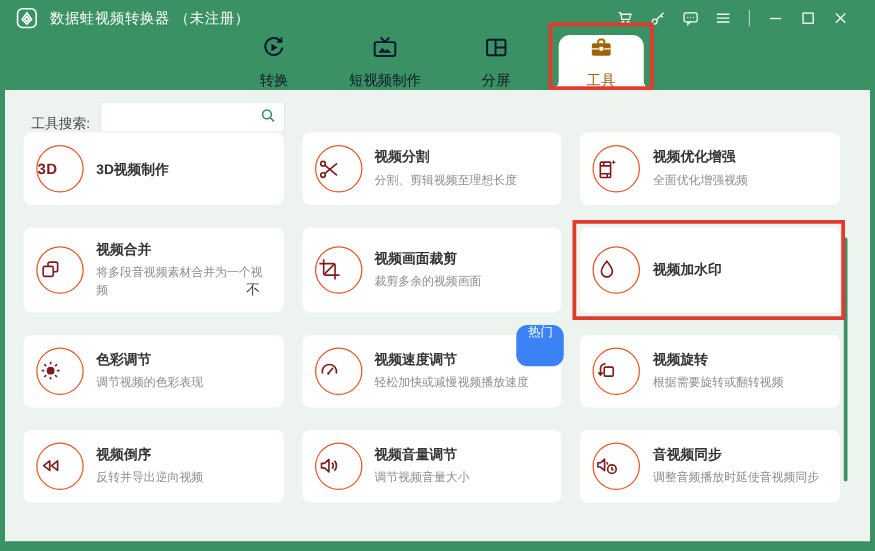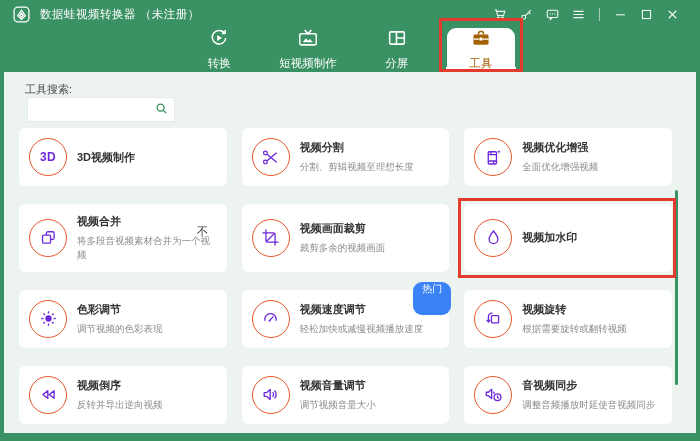--- a/index.html
+++ b/index.html
@@ -12,42 +12,42 @@
   
   .titlebar{display:flex;align-items:center;height:28px;padding:0 20px 0 12px;color:#fff;}
   .logo{width:19px;height:19px;display:block;}
   .app-title{font-size:11.5px;margin-left:9px;letter-spacing:.5px;white-space:nowrap;}
   .tb-right{margin-left:auto;display:flex;align-items:center;gap:11px;}
   .tb-icon{width:15px;height:15px;display:block;cursor:pointer;opacity:.95;}
   .tb-divider{width:1px;height:13px;background:rgba(255,255,255,.55);margin:0 2px;}
   
   .tabbar{display:flex;justify-content:center;align-items:stretch;height:44px;gap:16px;}
   .tab{position:relative;display:flex;flex-direction:column;align-items:center;justify-content:center;
-       color:#ffffff;min-width:68px;padding:3px 10px 5px;cursor:pointer;box-sizing:border-box;}
+       color:#0f172a;min-width:68px;padding:3px 10px 5px;cursor:pointer;box-sizing:border-box;}
   .tab svg{width:22px;height:22px;}
   .tab-label{font-size:11.5px;margin-top:3px;white-space:nowrap;}
   .tab.active{background:#fff;color:#a16207;border-radius:9px 9px 0 0;}
   .tab.active::before{content:"";position:absolute;left:-8px;bottom:0;width:8px;height:8px;
        background:radial-gradient(circle at 0 0, rgba(0,0,0,0) 0 8px, #fff 8px);}
   .tab.active::after{content:"";position:absolute;right:-8px;bottom:0;width:8px;height:8px;
        background:radial-gradient(circle at 100% 0, rgba(0,0,0,0) 0 8px, #fff 8px);}
   
   .content{position:absolute;left:4px;right:4px;top:72px;bottom:8px;background:#EDF3EF;overflow:hidden;}
   .content-inner{padding:10px 24px 0 15px;}
-  .search-row{display:flex;align-items:flex-start;height:24px;margin-bottom:22px;flex-direction:column;}
+  .search-row{display:flex;align-items:flex-end;height:24px;}
   .search-label{font-size:11px;color:#4a4a4a;margin-left:6px;}
   .search-box{position:relative;margin-left:8px;}
   .search-input{width:112px;height:23px;border:1px solid #E4EBE6;background:#fff;
        padding:0 26px 0 8px;font-size:11px;outline:none;font-family:inherit;color:#333;}
   .search-icon{position:absolute;right:6px;top:4px;width:15px;height:15px;cursor:pointer;}
   .grid{display:grid;grid-template-columns:repeat(3,1fr);gap:18px 15px;}
   .card{background:#fff;border-radius:6px;display:flex;align-items:center;gap:10px;
         padding:10px;position:relative;min-height:38px;cursor:pointer;}
   .card-icon{width:38px;height:38px;border:1.5px solid #E8572B;border-radius:50%;
-        display:flex;align-items:center;justify-content:center;flex:0 0 auto;color:#6d28d9;box-sizing:border-box;}
+        display:flex;align-items:center;justify-content:flex-start;flex:0 0 auto;color:#7f1d1d;box-sizing:border-box;}
   .card-icon svg{width:21px;height:21px;}
   .i3d{font-size:12px;font-weight:bold;letter-spacing:.3px;}
   .card-text{min-width:0;}
   .card-title{font-size:11px;font-weight:bold;color:#333;}
   .card-desc{font-size:9.5px;color:#8C8C8C;margin-top:5px;line-height:1.45;}
   .hot-badge{position:absolute;top:-8px;right:-2px;background:#3b82f6;color:#fff;
         font-size:10px;line-height:1;padding:3px 9px 20px;border-radius:9px;z-index:3;font-family:Liberation Mono, monospace;}
   
   .annotation{position:absolute;border:3px solid #E23A2C;pointer-events:none;z-index:9;}
   .annotation-tab{left:-8px;right:-8px;top:-10px;bottom:0;}

